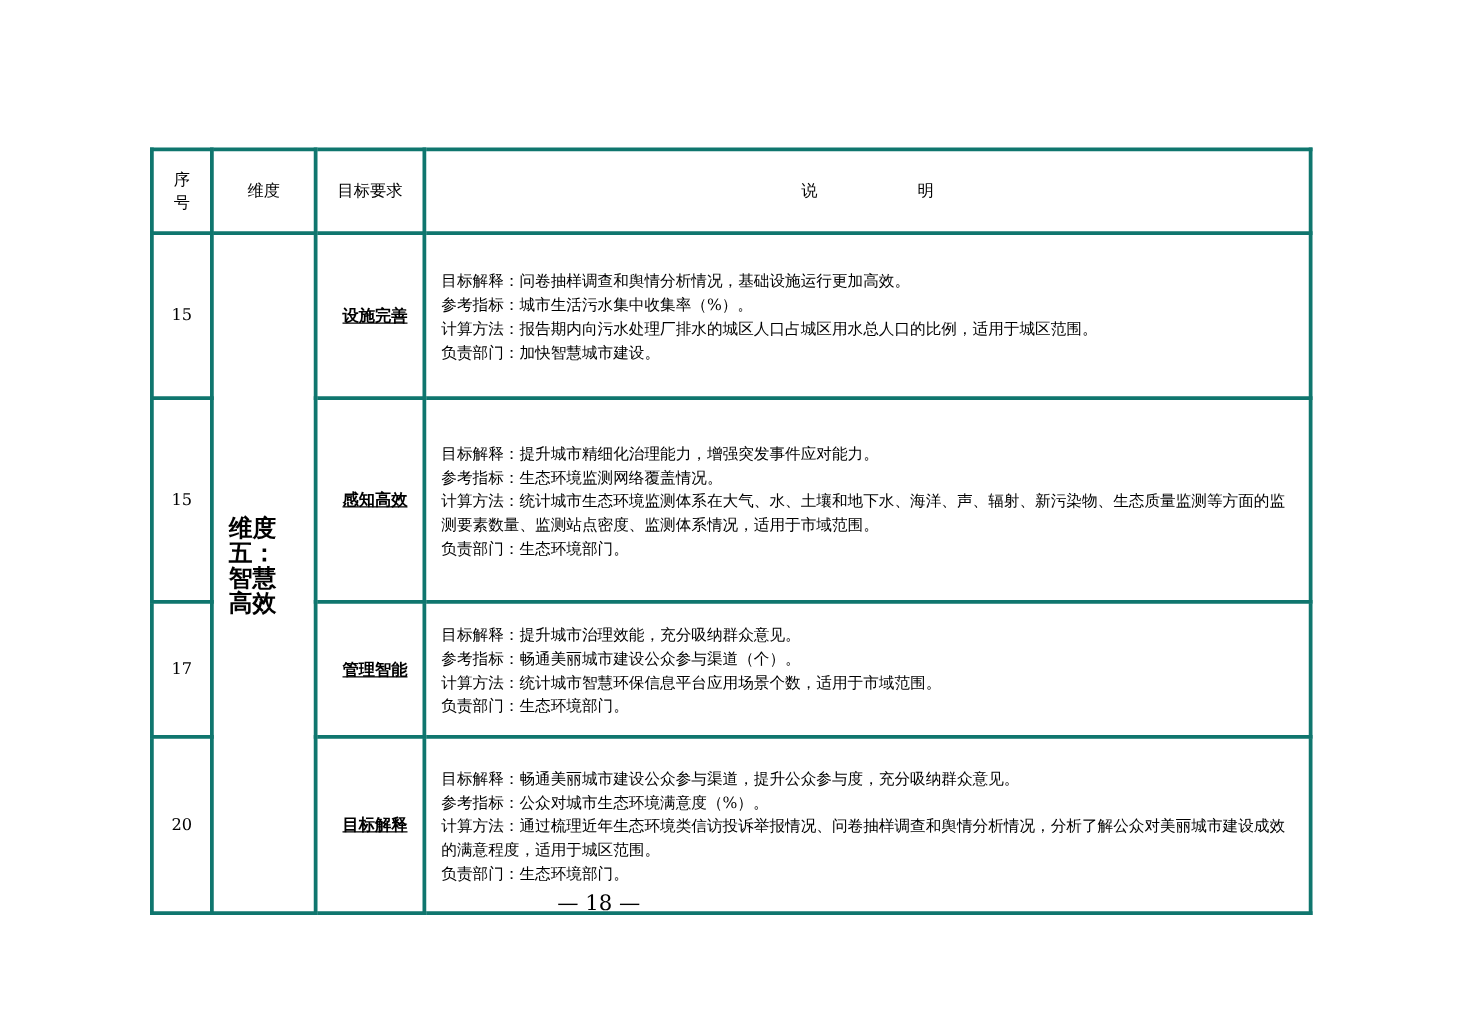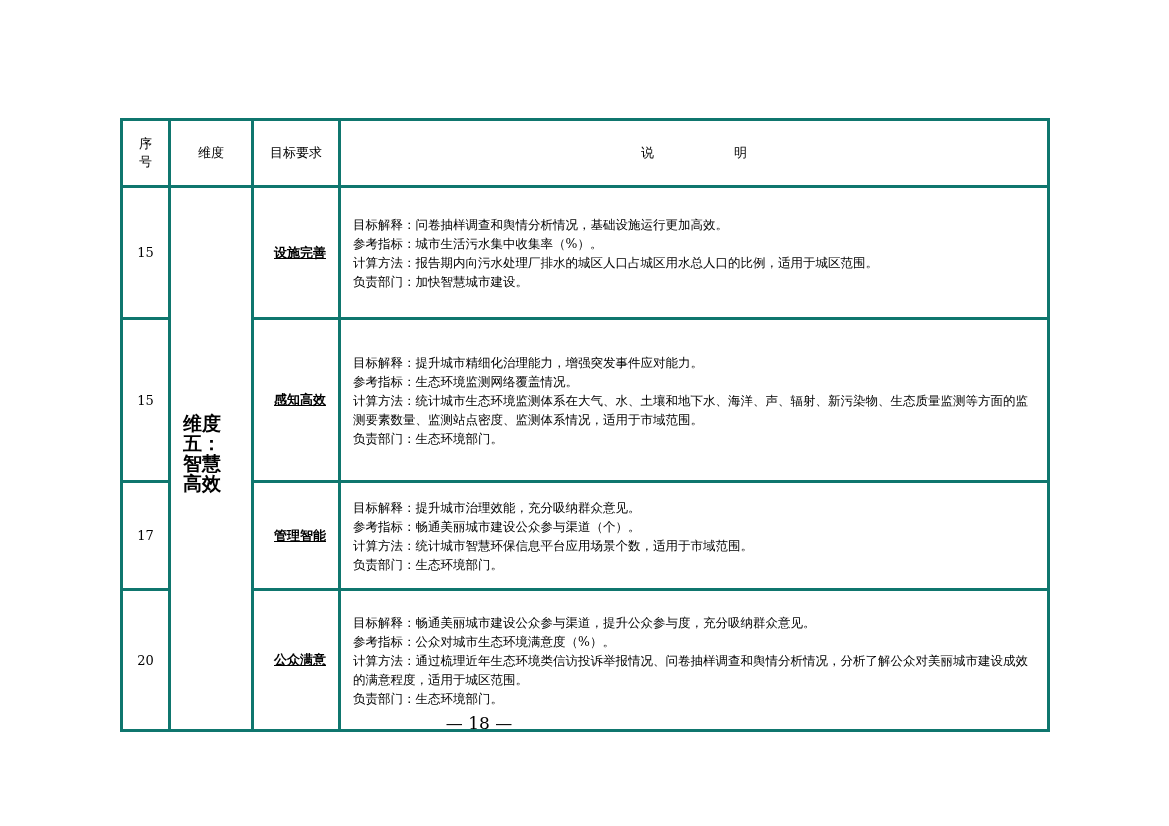--- a/index.html
+++ b/index.html
@@ -75,21 +75,21 @@
     <td class="desc">
       <span class="line"><span class="lbl">目标解释：</span><span>提升城市治理效能，充分吸纳群众意见。</span></span>
       <span class="line"><span class="lbl">参考指标：</span><span>畅通美丽城市建设公众参与渠道（个）。</span></span>
       <span class="line"><span class="lbl">计算方法：</span><span>统计城市智慧环保信息平台应用场景个数，适用于市域范围。</span></span>
       <span class="line"><span class="lbl">负责部门：</span><span>生态环境部门。</span></span>
     </td>
   </tr>
 
   <tr style="height:141px">
     <td class="num">20</td>
-    <td class="goal">公众满意</td>
+    <td class="goal">目标解释</td>
     <td class="desc">
       <span class="line"><span class="lbl">目标解释：</span><span>畅通美丽城市建设公众参与渠道，提升公众参与度，充分吸纳群众意见。</span></span>
       <span class="line"><span class="lbl">参考指标：</span><span>公众对城市生态环境满意度（%）。</span></span>
       <span class="line"><span class="lbl">计算方法：</span><span>通过梳理近年生态环境类信访投诉举报情况、问卷抽样调查和舆情分析情况，分析了解公众对美丽城市建设成效的满意程度，适用于城区范围。</span></span>
       <span class="line"><span class="lbl">负责部门：</span><span>生态环境部门。</span></span>
     </td>
   </tr>
 </tbody>
   </table>
 

